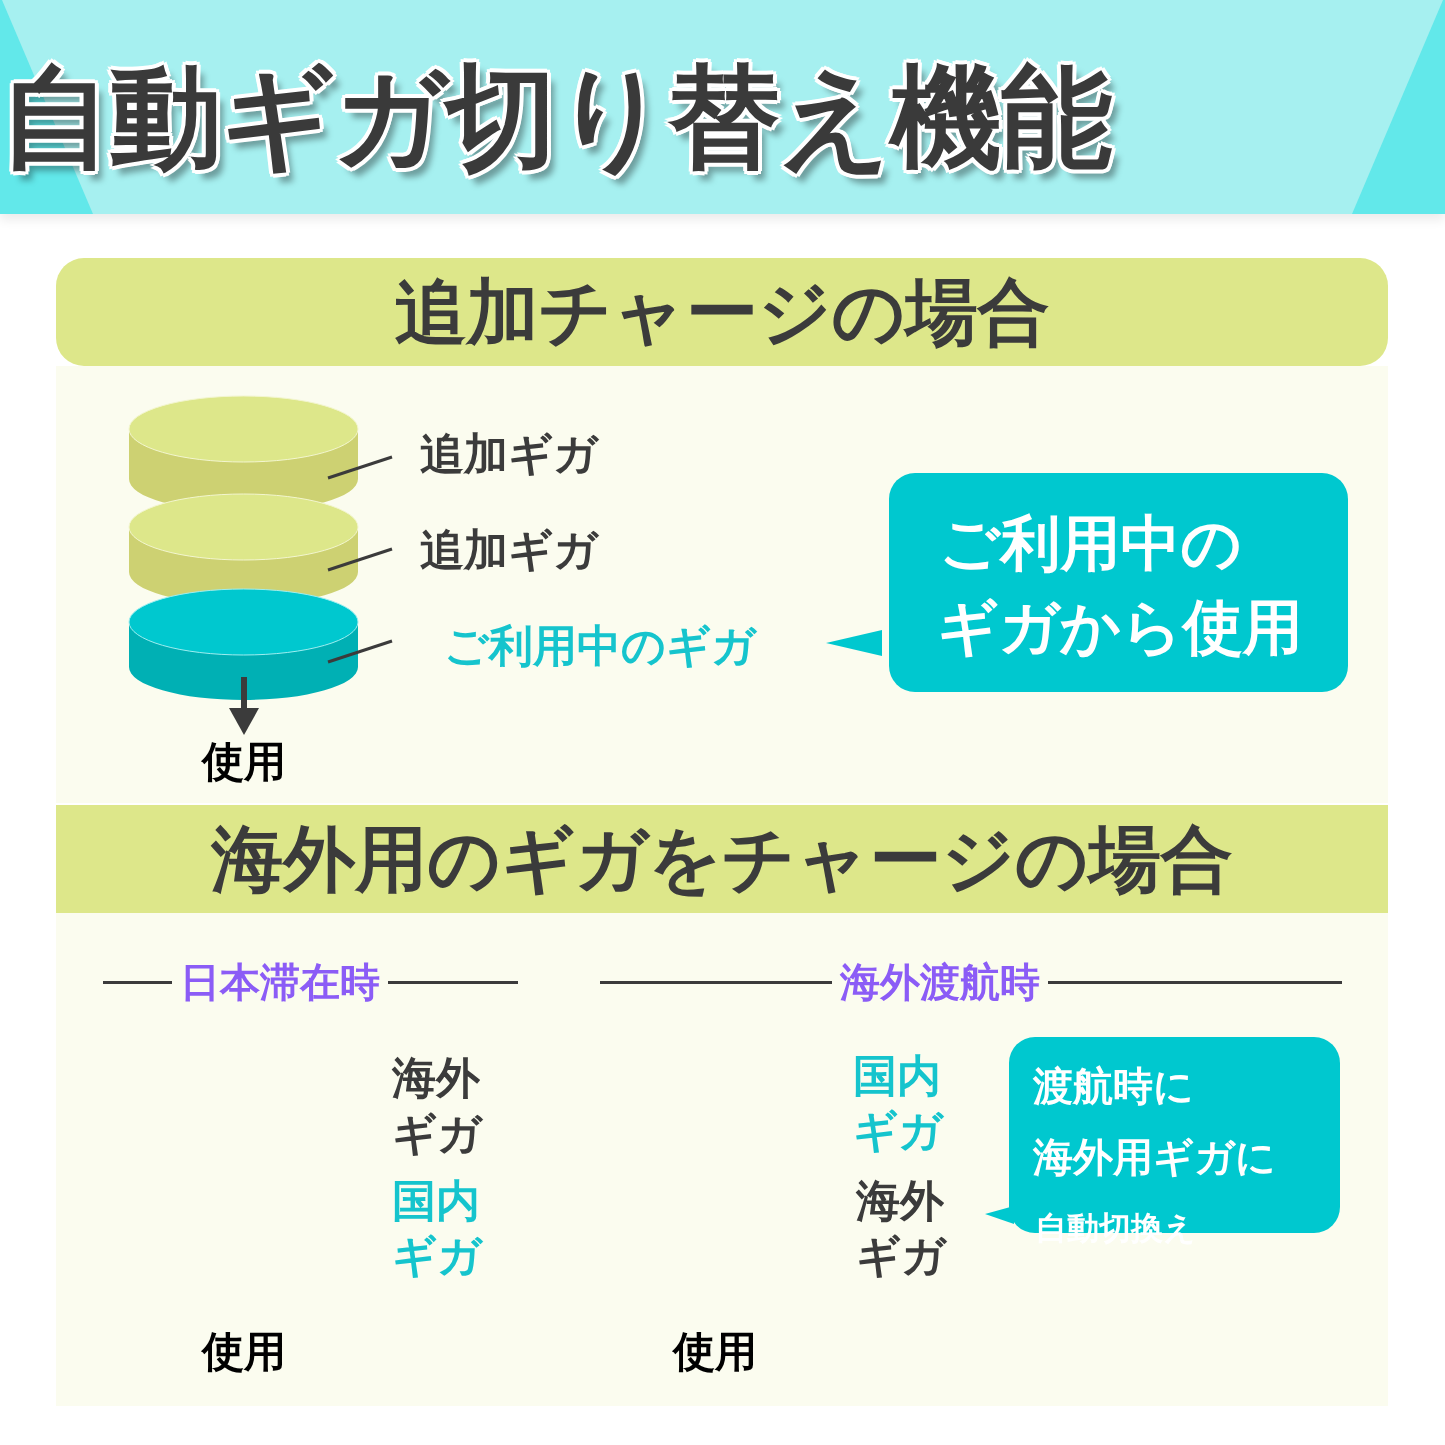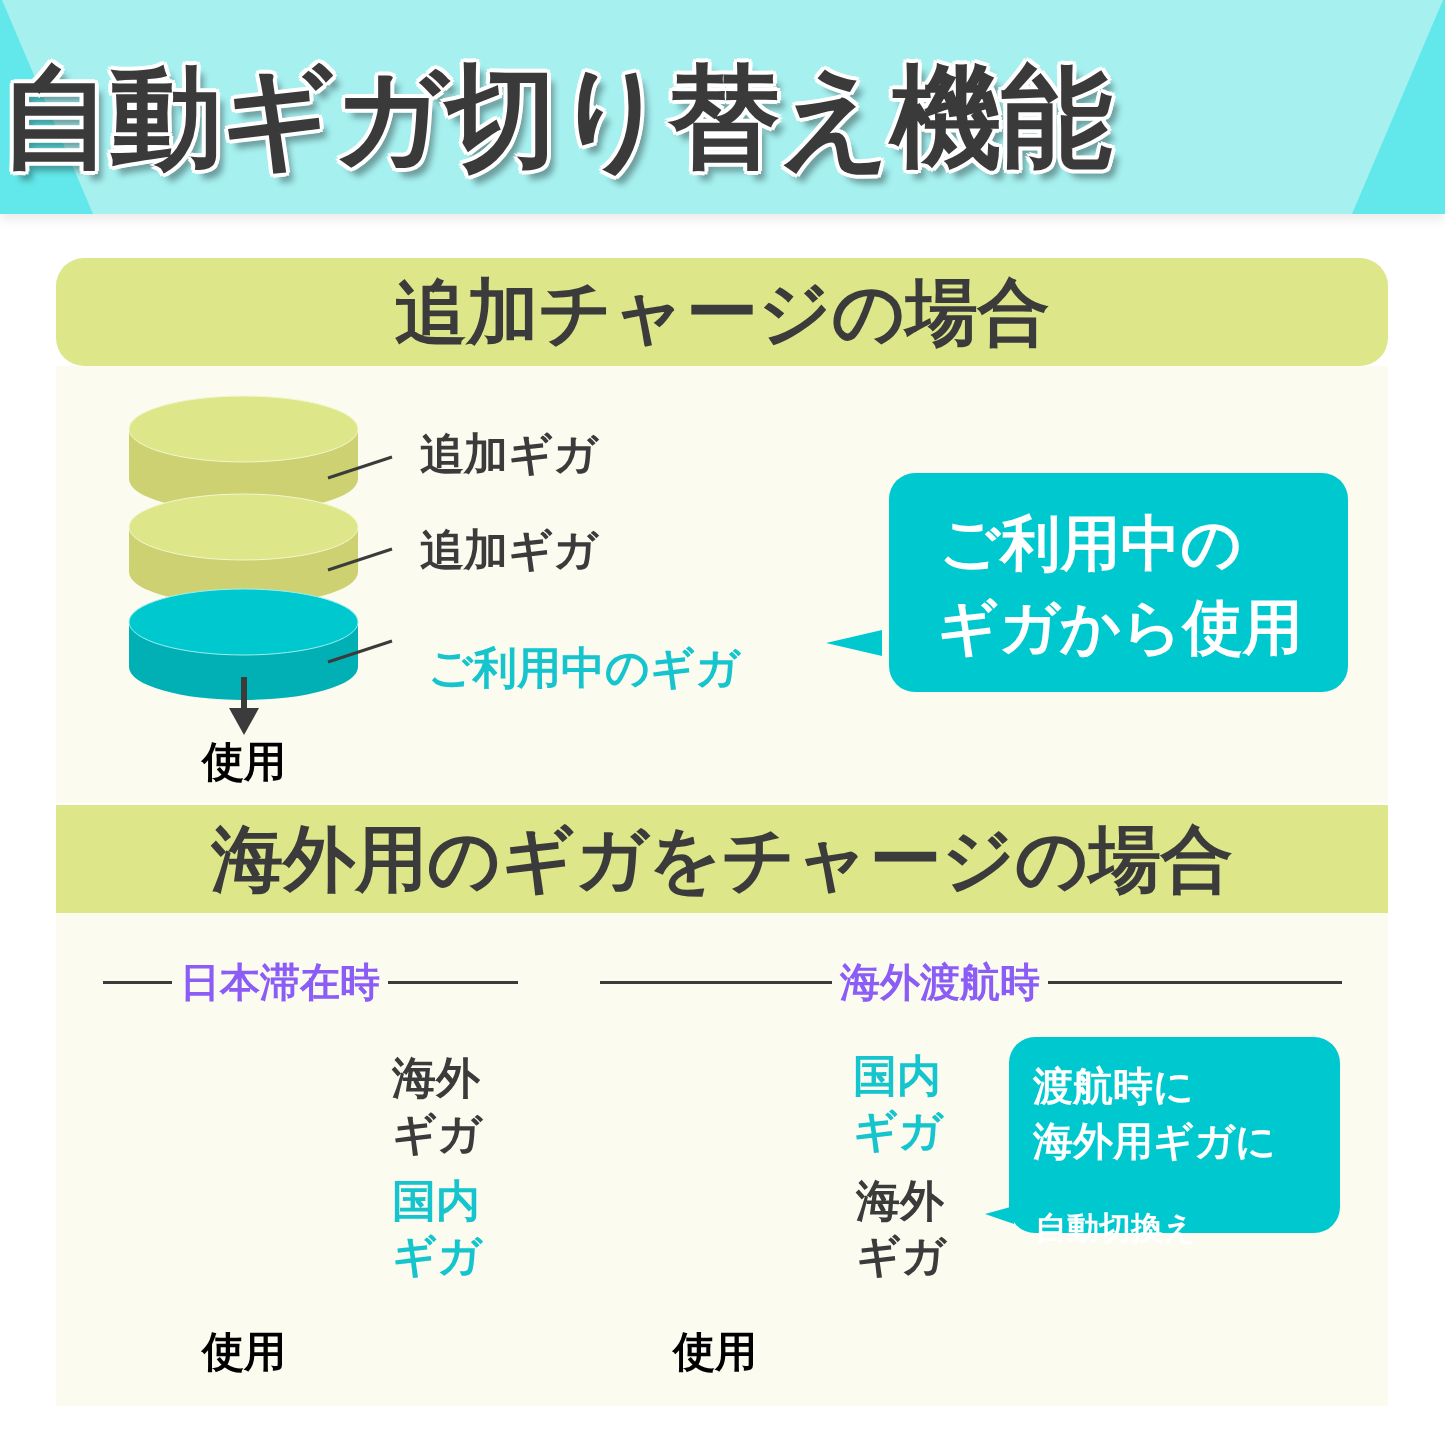--- a/index.html
+++ b/index.html
@@ -90,21 +90,21 @@
   <line x1="793" y1="1115" x2="843" y2="1094" stroke="#3b3b3b" stroke-width="3"></line>
   <line x1="797" y1="1250" x2="847" y2="1229" stroke="#3b3b3b" stroke-width="3"></line>
   <g>
     <line x1="715" y1="1246" x2="715" y2="1282" stroke="#3b3b3b" stroke-width="6"></line>
     <polygon points="700,1278 730,1278 715,1305" fill="#3b3b3b"></polygon>
   </g>
 </svg>
 
 <div class="abs lbl" style="left:420px;top:428px;">追加ギガ</div>
 <div class="abs lbl" style="left:420px;top:524px;">追加ギガ</div>
-<div class="abs lbl cyan" style="left:428px;top:620px;margin-top:22px;">ご利用中のギガ</div>
+<div class="abs lbl cyan" style="left:444px;top:620px;">ご利用中のギガ</div>
 <div class="abs use" style="left:202px;top:734px;">使用</div>
 
 <svg class="abs" style="left:820px;top:600px;" width="70" height="80">
   <polygon points="6,43 62,30 62,56" fill="#00c8cf"></polygon>
 </svg>
 <div class="abs bubble" style="left:877px;top:473px;width:459px;height:219px;margin-left:12px;">
   <div class="abs" style="left:50px;top:34px;font-size:60px;line-height:72px;">ご利用中の</div>
   <div class="abs" style="left:48px;top:118px;font-size:60px;line-height:72px;">ギガから使用</div>
 </div>
 
@@ -126,15 +126,15 @@
 <div class="abs lbl cyan" style="left:853px;top:1105px;">ギガ</div>
 <div class="abs lbl" style="left:856px;top:1175px;">海外</div>
 <div class="abs lbl" style="left:856px;top:1230px;">ギガ</div>
 <div class="abs use" style="left:673px;top:1324px;">使用</div>
 
 <svg class="abs" style="left:980px;top:1190px;" width="40" height="50">
   <polygon points="5,24 34,16 34,34" fill="#00c8cf"></polygon>
 </svg>
 <div class="abs bubble" style="left:1009px;top:1037px;width:331px;height:196px;">
   <div class="abs" style="left:24px;top:24px;font-size:40px;line-height:50px;white-space:nowrap;">渡航時に</div>
-  <div class="abs" style="left:24px;top:79px;font-size:40px;line-height:50px;white-space:nowrap;">海外用ギガに</div>
+  <div class="abs" style="left:24px;top:95px;font-size:40px;line-height:50px;white-space:nowrap;">海外用ギガに</div>
   <div class="abs" style="left:26px;top:166px;font-size:32px;line-height:50px;white-space:nowrap;">自動切換え</div>
 </div>
 
 </body></html>

